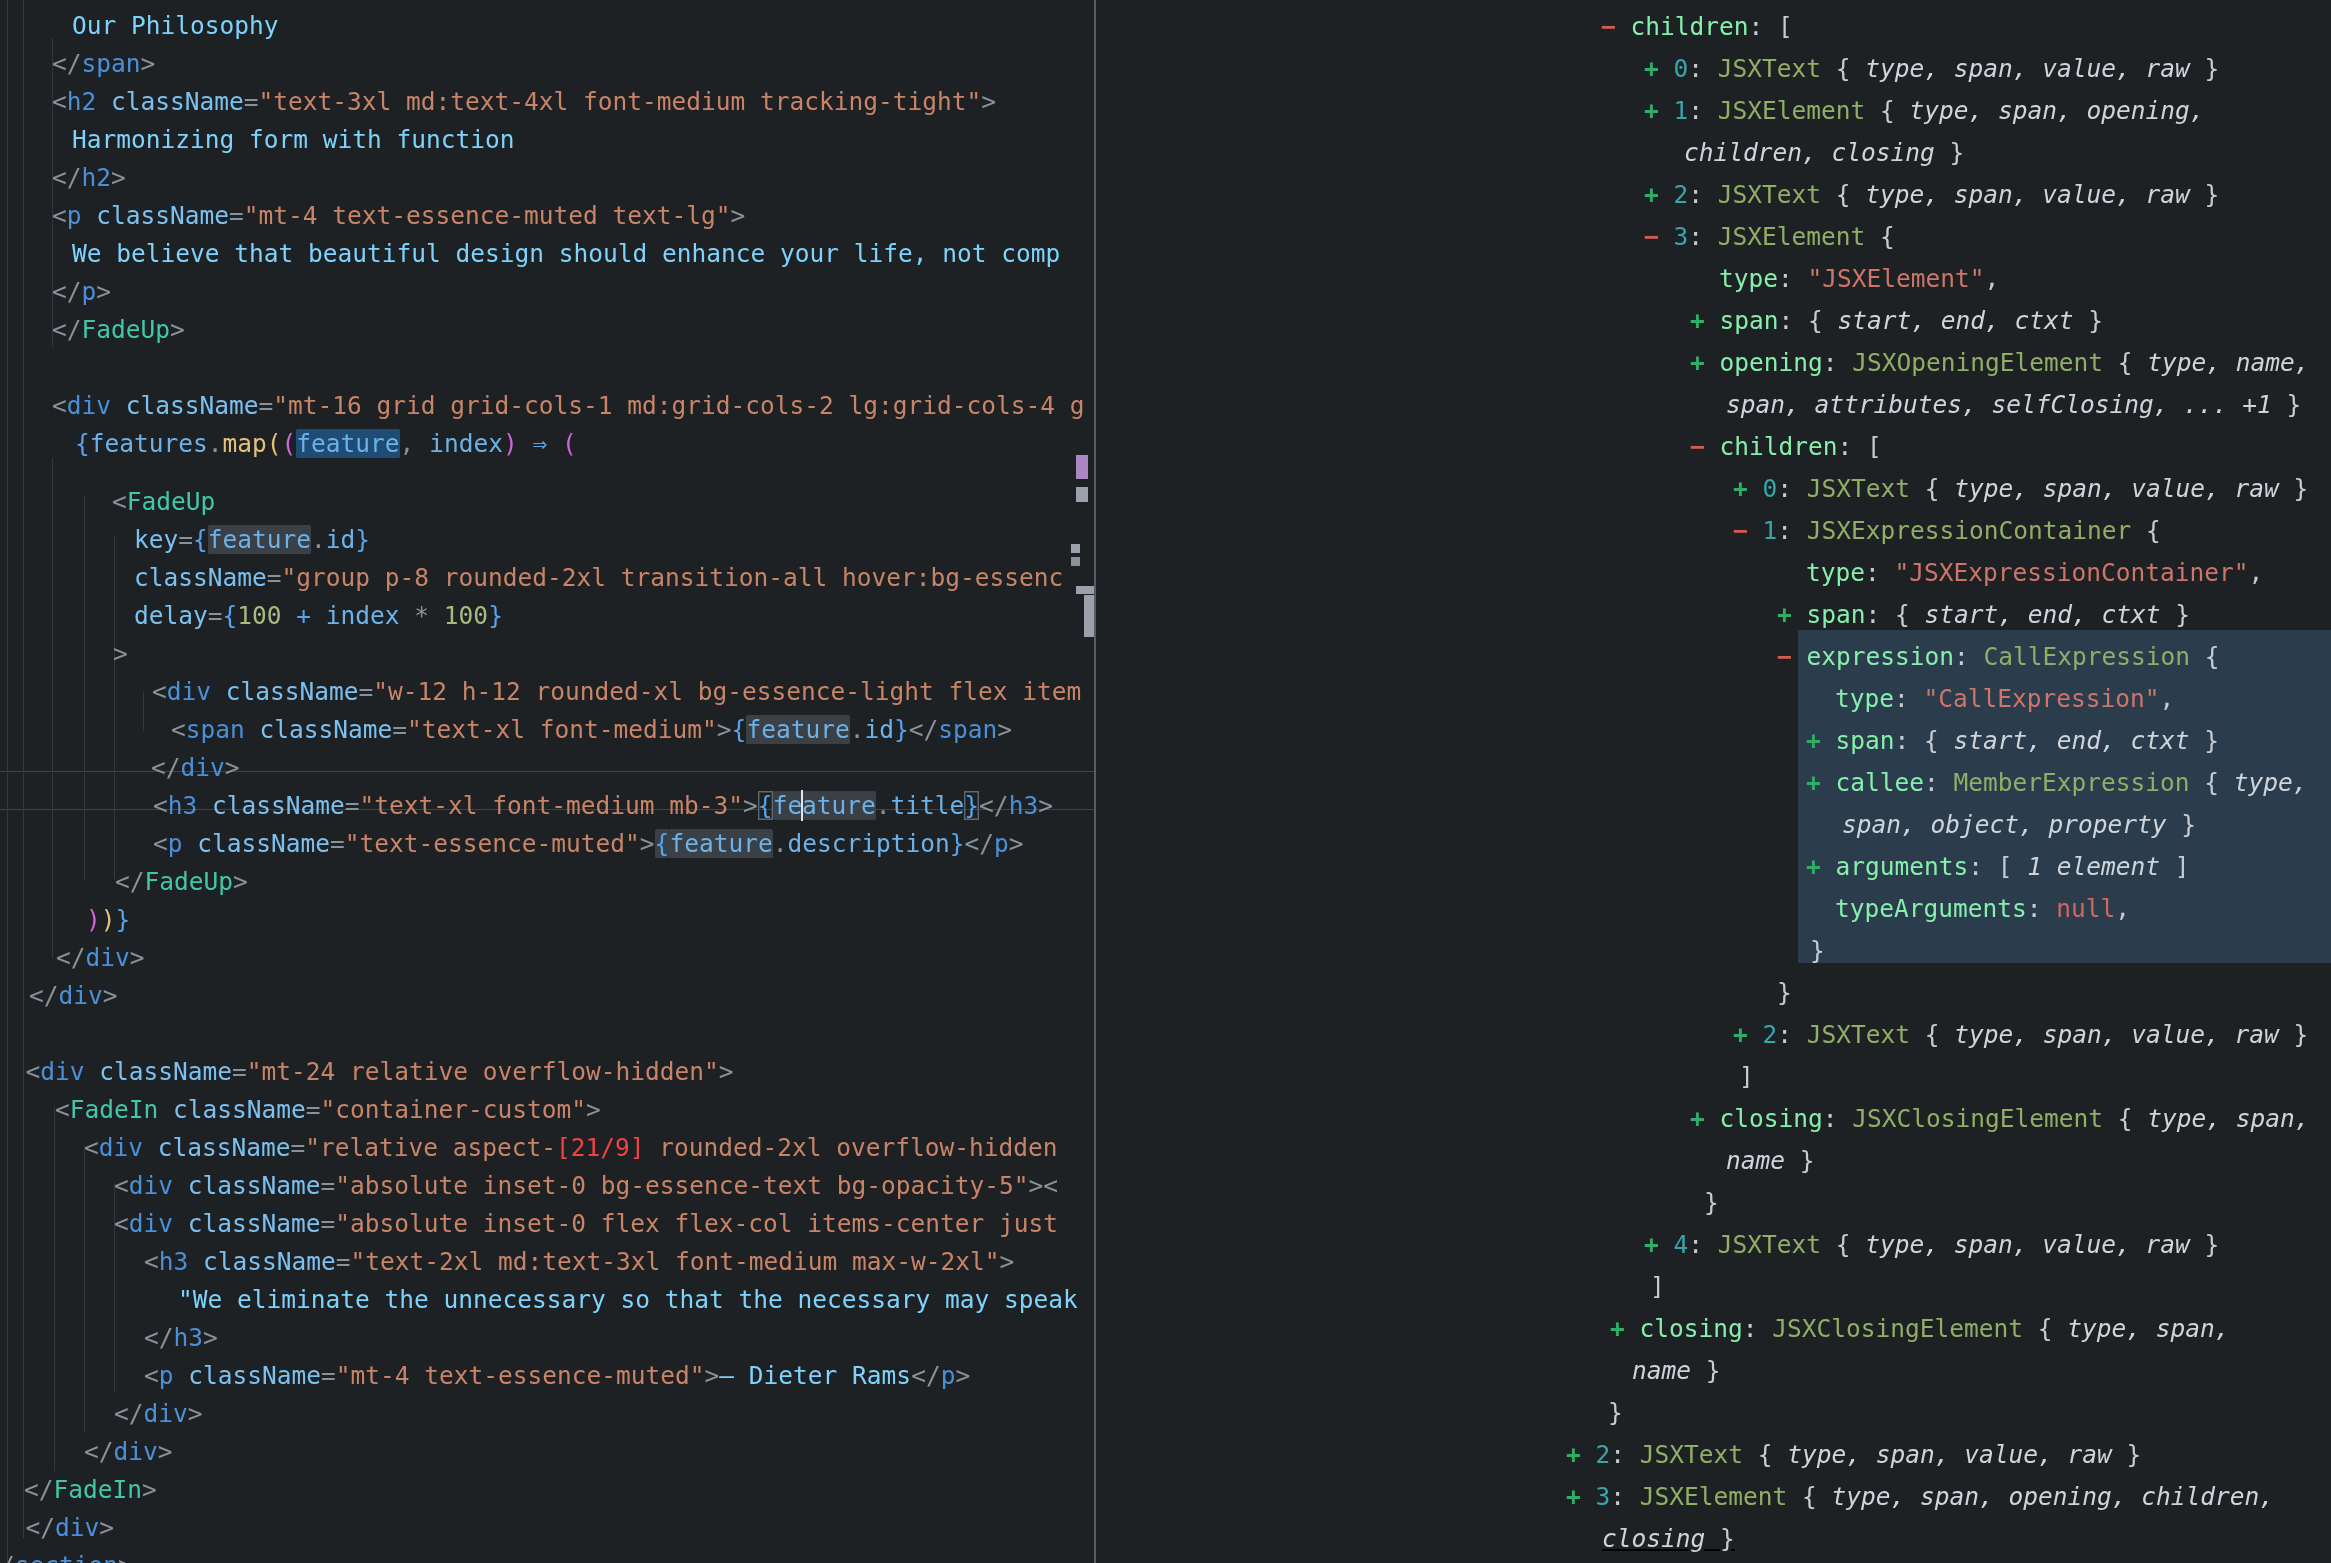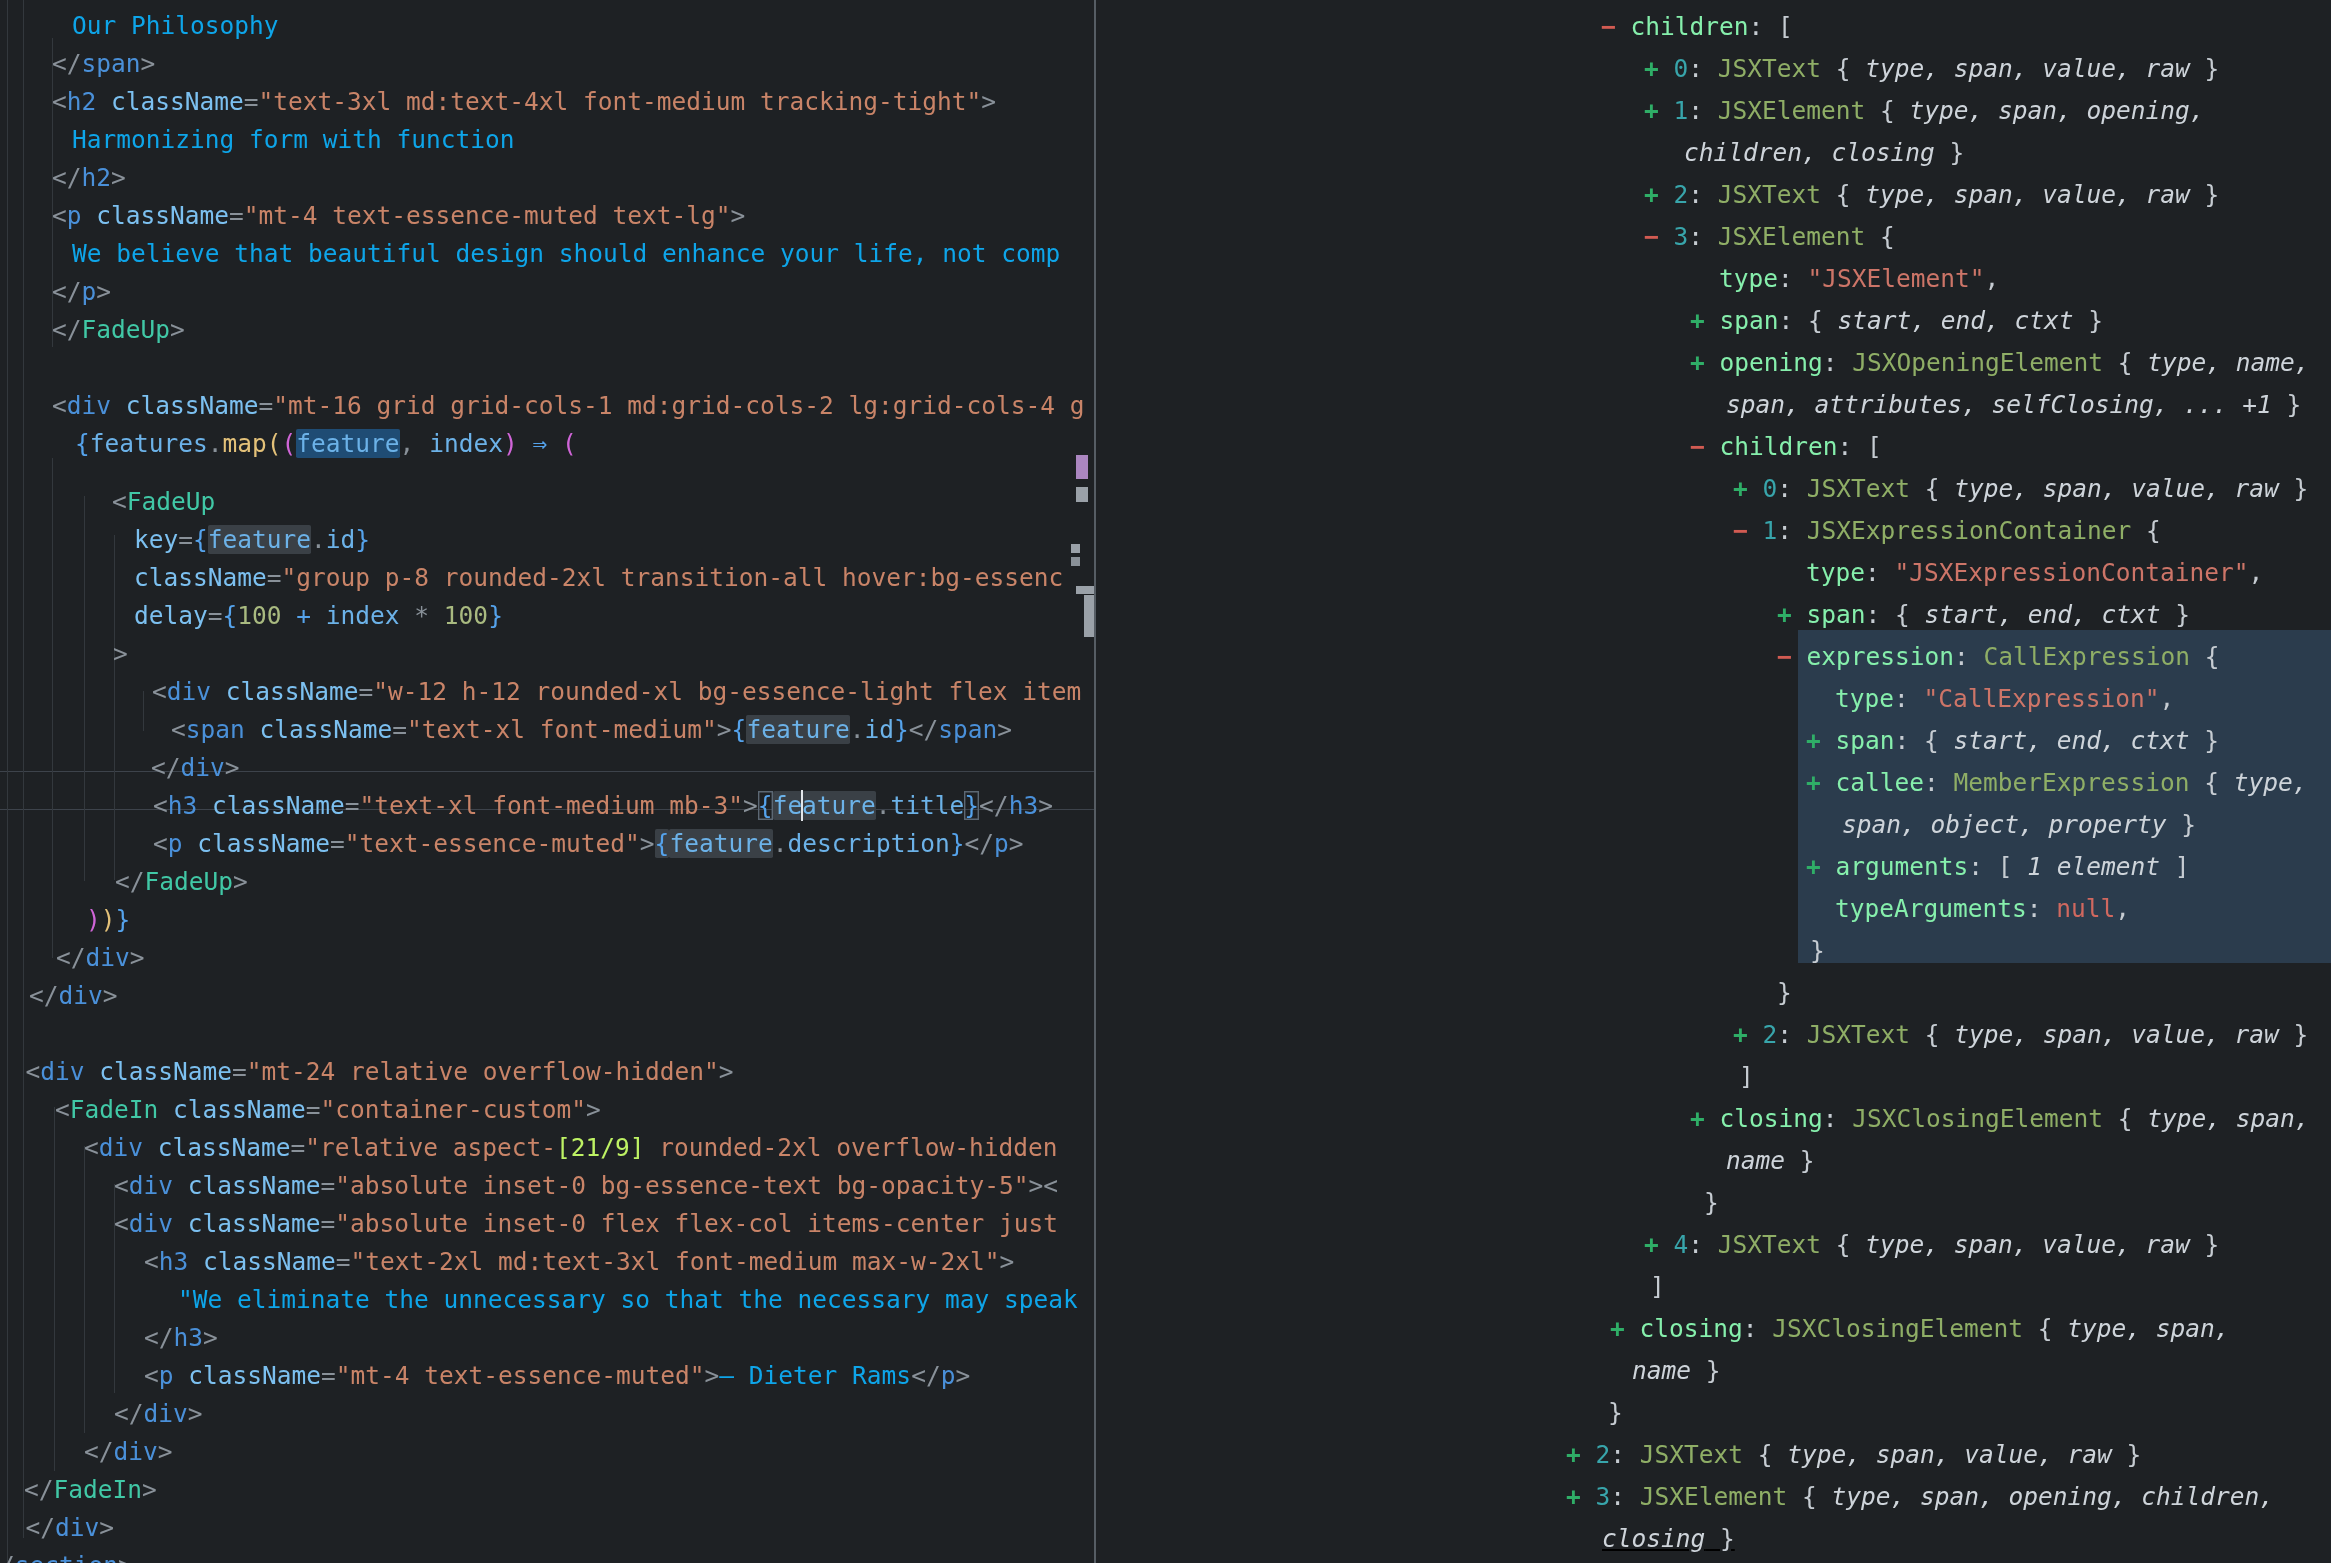--- a/index.html
+++ b/index.html
@@ -7,32 +7,32 @@
           font-family:"DejaVu Sans Mono","Liberation Mono",monospace;font-size:24.5px;}
   
   .code-pane{position:absolute;left:0;top:0;width:1094px;height:1564px;overflow:hidden;}
   .code-lines{position:absolute;left:0;top:7.3px;width:100%;}
   .code-line{height:38px;line-height:38px;white-space:pre;position:relative;z-index:2;}
   .indent-guide{position:absolute;width:0.9px;background:#33383d;z-index:1;}
   .current-line{position:absolute;left:0;width:1094px;border-top:0.9px solid #3d434b;
                 border-bottom:0.9px solid #3d434b;z-index:0;box-sizing:border-box;}
   
   .tk-pln{color:#c8ccd2}
-  .tk-txt{color:#0ea5e9}
+  .tk-txt{color:#7dd3fc}
   .tk-pun{color:#899199}
   .tk-tag{color:#4a90d9}
   .tk-attr{color:#7cc0f0}
   .tk-str{color:#c98468}
   .tk-cmp{color:#41c8a6}
   .tk-fn{color:#e3c179}
   .tk-pink{color:#d065d8}
   .tk-blu{color:#55a3ec}
   .tk-var{color:#6cb2e8}
   .tk-num{color:#a9ba80}
-  .tk-sb{color:#bef264}
+  .tk-sb{color:#ef4444}
   .m-hl{background:#3a4046;border-radius:1.8px;}
   .m-sel{background:#1f4c74;border-radius:1.8px;}
   .m-box{box-shadow:inset 0 0 0 1.4px #5c6874;}
   .tk-caret{display:inline-block;width:2.7px;height:31px;background:#e2e6ea;
             vertical-align:-6.4px;margin:0 -1.4px;position:relative;z-index:3;}
   
   .pane-divider{position:absolute;top:0;left:1094px;width:1.8px;height:1564px;background:#565d64;}
   .ruler-mark{position:absolute;z-index:4;}
   
   .ast-pane{position:absolute;left:1096px;top:0;width:1236px;height:1564px;overflow:hidden;}

